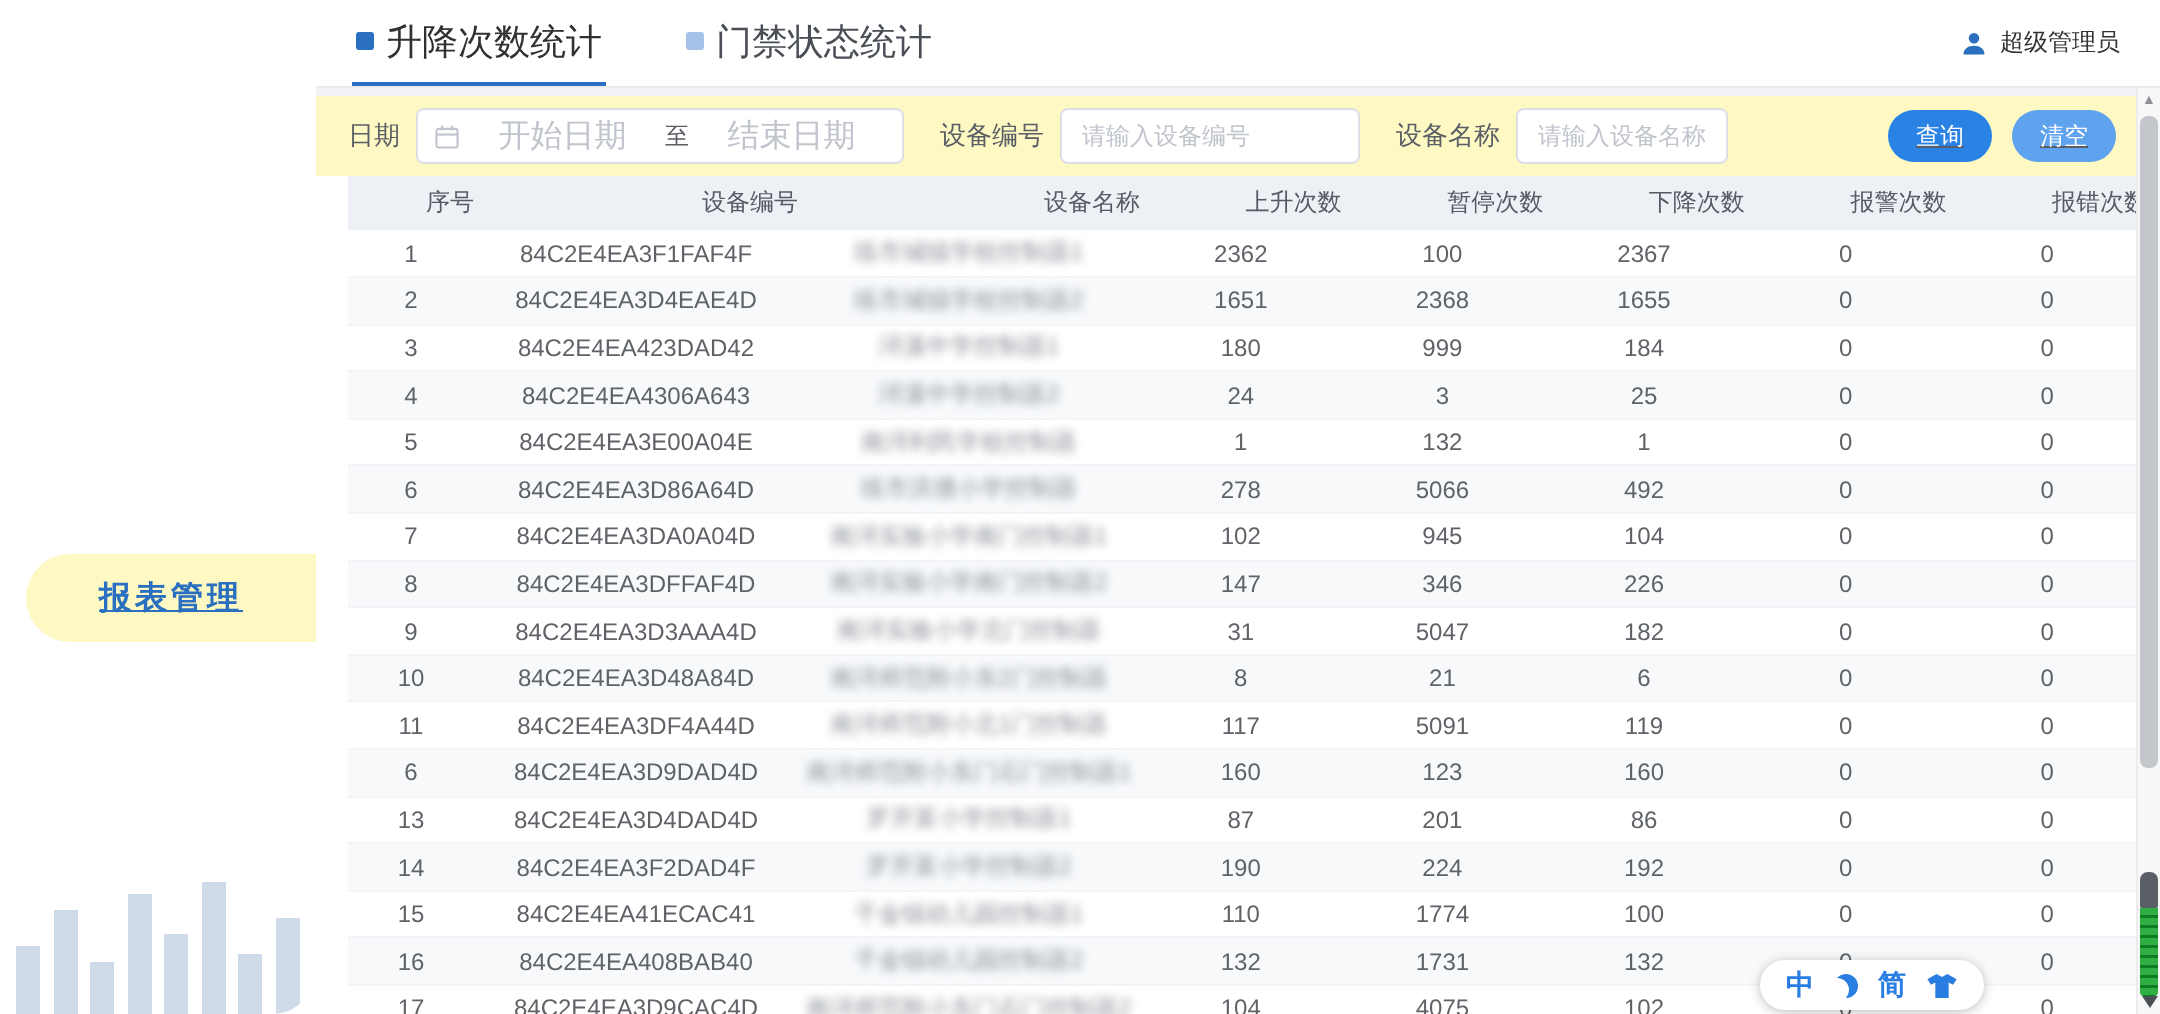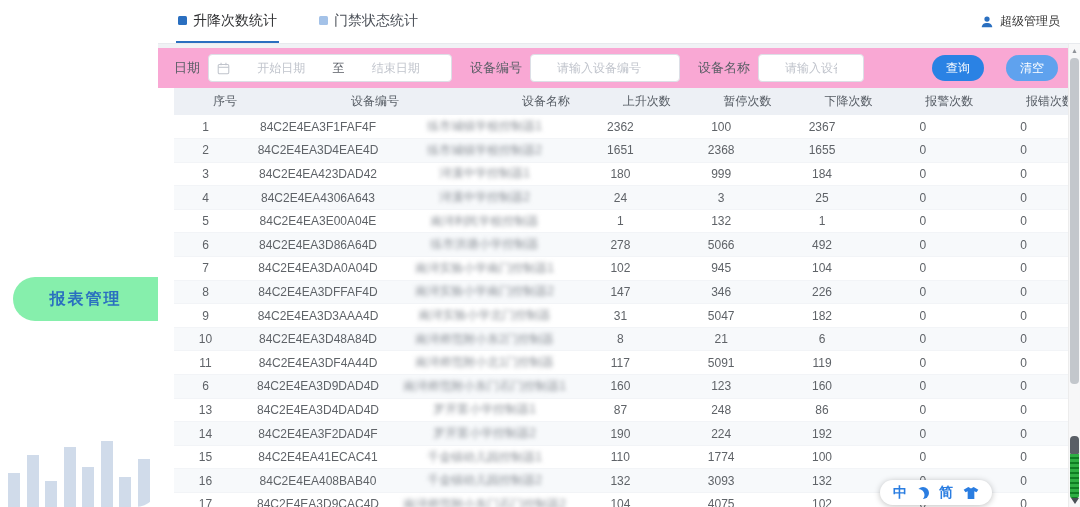--- a/index.html
+++ b/index.html
@@ -15,57 +15,57 @@
       radial-gradient(ellipse 120px 55px at 22% 79%, rgba(255,255,255,.6), rgba(255,255,255,0) 68%),
       radial-gradient(ellipse 140px 60px at 55% 86%, rgba(255,255,255,.35), rgba(255,255,255,0) 70%),
       linear-gradient(180deg, var(--sideblue,#2e72c6) 0%, #3579cb 40%, #4existing 0, #4787d2 60%, #6aa4dd 78%, #5693d5 100%);
   }
   .side-title { position:absolute; top:44px; left:0; right:0; text-align:center; color:#fff; }
   .side-title .t1 { font-size:21px; font-weight:bold; letter-spacing:5px; }
   .side-title .t2 { font-size:18px; font-weight:bold; letter-spacing:1px; margin-top:9px; }
   .side-menu { position:absolute; top:125px; left:0; right:0; }
   .side-item { height:38px; display:flex; align-items:center; justify-content:center;
     color:#fff; font-size:16px; font-weight:bold; letter-spacing:2px; cursor:pointer; }
-  .side-item.active { background:#86efac; color:var(--accent,#2a6fc0); height:44px;
-    margin-left:13px; border-radius:24px 0 0 24px; position:relative; }
+  .side-item.active { background:#fef9c3; color:var(--accent,#2a6fc0); height:44px;
+    margin-left:13px; border-radius:24px 0 0 24px; position:relative;text-decoration:underline; }
   .side-item.active::before { content:""; position:absolute; right:0; top:-24px; width:24px; height:24px;
     background:radial-gradient(circle 24px at 0 0, rgba(255,255,255,0) 23px, #fff 23.5px); }
   .side-item.active::after { content:""; position:absolute; right:0; bottom:-24px; width:24px; height:24px;
     background:radial-gradient(circle 24px at 0 100%, rgba(255,255,255,0) 23px, #fff 23.5px); }
   .skyline { position:absolute; bottom:0; left:0; right:0; height:72px;
     display:flex; align-items:flex-end; justify-content:space-between; padding:0 8px; }
   .skyline span { display:block; width:12px; background:#2a5d9e; opacity:.22; }
 
   
   .main { position:absolute; left:158px; top:0; right:0; bottom:0; background:#fff; }
   .topbar { height:44px; background:#fff; border-bottom:1px solid #e8eaee;
     display:flex; align-items:flex-end; padding:0 20px 0 18px; }
   .tabs { display:flex; height:100%; align-items:stretch; }
-  .tab { display:flex; align-items:center; gap:6px; font-size:14px; color:#4a4f57;
+  .tab { display:flex; align-items:center; gap:6px; font-size:18px; color:#4a4f57;
     padding:0 2px; margin-right:38px; cursor:pointer; border-bottom:2px solid transparent; }
   .tab .sq { width:9px; height:9px; border-radius:1.5px; background:#a4c2e8; }
   .tab.active { color:#303133; border-bottom-color:var(--accent,#2a6fc0); }
   .tab.active .sq { background:var(--accent,#2a6fc0); }
   .userbox { margin-left:auto; display:flex; align-items:center; gap:6px;
     font-size:12px; color:#333; height:100%; }
   .gap { height:4px; background:#f0f2f5; }
 
   
-  .filter { height:40px; display:flex; align-items:center; background:#f9a8d4;
+  .filter { height:40px; display:flex; align-items:center; background:#fef9c3;
     padding:0 22px 0 16px; font-size:13px; color:#5a5e66; }
   .flabel { margin-right:8px; white-space:nowrap; }
   .daterange { width:244px; height:28px; border:1px solid #dcdfe6; border-radius:4px;
     display:flex; align-items:center; padding:0 8px; gap:4px; background:#fff; cursor:text; }
-  .daterange .ph { color:#c0c4cc; font-size:12px; flex:1; text-align:center; }
+  .daterange .ph { color:#c0c4cc; font-size:16px; flex:1; text-align:center; }
   .daterange .sep { color:#5a5e66; font-size:12px; }
-  .fin { height:28px; border:1px solid #dcdfe6; border-radius:4px; padding:0 26px;
+  .fin { height:28px; border:1px solid #dcdfe6; border-radius:4px; padding:0 10px;
     font-size:12px; color:#333; outline:none; font-family:"Liberation Sans","DejaVu Sans",sans-serif; }
   .fin::placeholder { color:#c0c4cc; }
   .fgroup { display:flex; align-items:center; margin-left:18px; }
-  .fbtns { margin-left:auto; display:flex; gap:22px; }
+  .fbtns { margin-left:auto; display:flex; gap:10px;text-decoration:underline; }
   .btn { height:26px; padding:0 14px; border:none; border-radius:14px; color:#fff;
     font-size:12px; cursor:pointer; font-family:"Liberation Sans","DejaVu Sans",sans-serif; }
   .btn.primary { background:var(--btn1,#2a82e4); }
   .btn.light { background:var(--btn2,#5fa2ee); }
 
   
   .tablewrap { padding:0 6px 0 16px; }
   table { width:100%; border-collapse:collapse; table-layout:fixed; font-size:12px; }
   thead th { height:27px; background:var(--thead,#edf0f5); color:#555b63;
     font-weight:normal; text-align:right; }
@@ -299,21 +299,21 @@
     <td>123</td>
     <td>160</td>
     <td>0</td>
     <td>0</td>
   </tr>
             <tr>
     <td>13</td>
     <td>84C2E4EA3D4DAD4D</td>
     <td class="blur-name">罗开富小学控制器1</td>
     <td>87</td>
-    <td>248</td>
+    <td>201</td>
     <td>86</td>
     <td>0</td>
     <td>0</td>
   </tr>
             <tr class="striped">
     <td>14</td>
     <td>84C2E4EA3F2DAD4F</td>
     <td class="blur-name">罗开富小学控制器2</td>
     <td>190</td>
     <td>224</td>
@@ -329,21 +329,21 @@
     <td>1774</td>
     <td>100</td>
     <td>0</td>
     <td>0</td>
   </tr>
             <tr class="striped">
     <td>16</td>
     <td>84C2E4EA408BAB40</td>
     <td class="blur-name">千金镇幼儿园控制器2</td>
     <td>132</td>
-    <td>3093</td>
+    <td>1731</td>
     <td>132</td>
     <td>0</td>
     <td>0</td>
   </tr>
             <tr>
     <td>17</td>
     <td>84C2E4EA3D9CAC4D</td>
     <td class="blur-name">南浔师范附小东门石门控制器2</td>
     <td>104</td>
     <td>4075</td>

